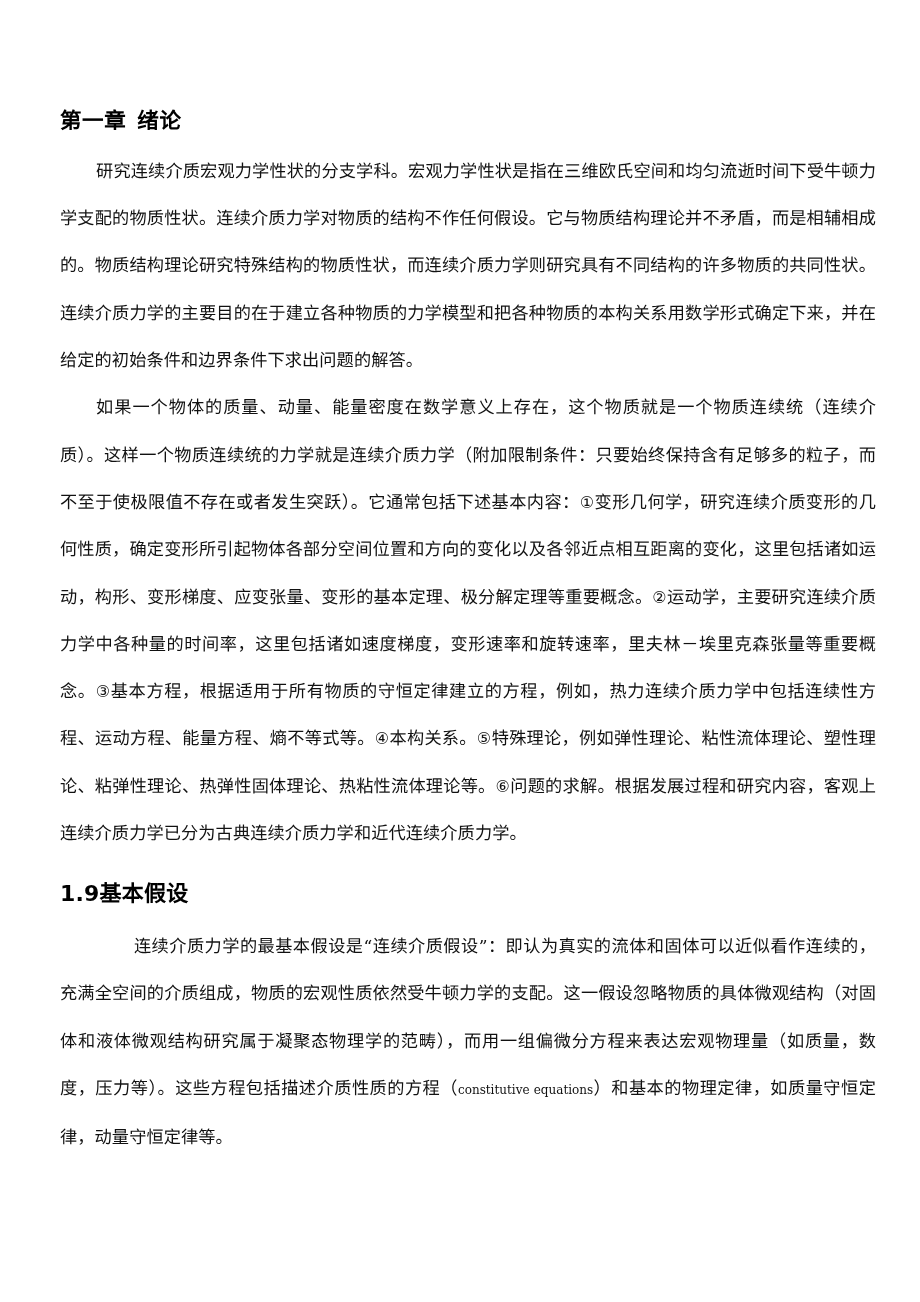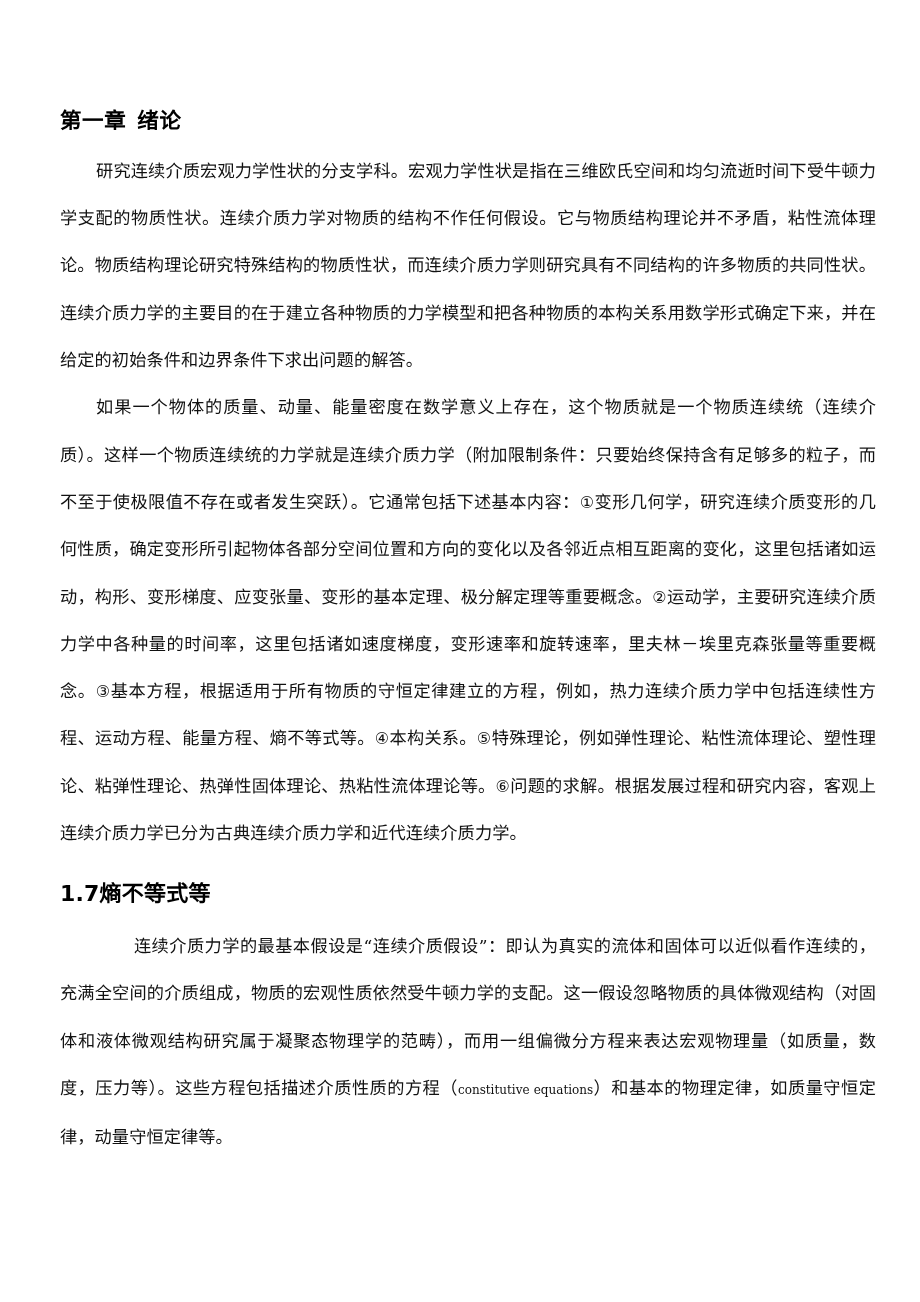--- a/index.html
+++ b/index.html
@@ -103,24 +103,24 @@
 </head>
 <body>
 
 <div class="page">
   <div class="content">
 
     <h1 class="chapter-heading">
       <span>第一章</span><span class="gap"></span><span>绪论</span>
     </h1>
 
-    <p class="body-para indent-2 first-after-chapter">研究连续介质宏观力学性状的分支学科。宏观力学性状是指在三维欧氏空间和均匀流逝时间下受牛顿力学支配的物质性状。连续介质力学对物质的结构不作任何假设。它与物质结构理论并不矛盾，粘性流体理论。物质结构理论研究特殊结构的物质性状，而连续介质力学则研究具有不同结构的许多物质的共同性状。连续介质力学的主要目的在于建立各种物质的力学模型和把各种物质的本构关系用数学形式确定下来，并在给定的初始条件和边界条件下求出问题的解答。</p>
+    <p class="body-para indent-2 first-after-chapter">研究连续介质宏观力学性状的分支学科。宏观力学性状是指在三维欧氏空间和均匀流逝时间下受牛顿力学支配的物质性状。连续介质力学对物质的结构不作任何假设。它与物质结构理论并不矛盾，而是相辅相成的。物质结构理论研究特殊结构的物质性状，而连续介质力学则研究具有不同结构的许多物质的共同性状。连续介质力学的主要目的在于建立各种物质的力学模型和把各种物质的本构关系用数学形式确定下来，并在给定的初始条件和边界条件下求出问题的解答。</p>
 
     <p class="body-para indent-2"><span>如果一个物体的质量、动量、能量密度在数学意义上存在，这个物质就是一个物质连续统（连续介质）。这样一个物质连续统的力学就是连续介质力学（附加限制条件：只要始终保持含有足够多的粒子，而不至于使极限值不存在或者发生突跃）。它通常包括下述基本内容：</span><span class="circled">①</span><span>变形几何学，研究连续介质变形的几何性质，确定变形所引起物体各部分空间位置和方向的变化以及各邻近点相互距离的变化，这里包括诸如运动，构形、变形梯度、应变张量、变形的基本定理、极分解定理等重要概念。</span><span class="circled">②</span><span>运动学，主要研究连续介质力学中各种量的时间率，这里包括诸如速度梯度，变形速率和旋转速率，里夫林－埃里克森张量等重要概念。</span><span class="circled">③</span><span>基本方程，根据适用于所有物质的守恒定律建立的方程，例如，热力连续介质力学中包括连续性方程、运动方程、能量方程、熵不等式等。</span><span class="circled">④</span><span>本构关系。</span><span class="circled">⑤</span><span>特殊理论，例如弹性理论、粘性流体理论、塑性理论、粘弹性理论、热弹性固体理论、热粘性流体理论等。</span><span class="circled">⑥</span><span>问题的求解。根据发展过程和研究内容，客观上连续介质力学已分为古典连续介质力学和近代连续介质力学。</span></p>
 
     <h2 class="section-heading">
-      <span>1.7</span><span class="gap"></span><span>熵不等式等</span>
+      <span>1.9</span><span class="gap"></span><span>基本假设</span>
     </h2>
 
     <p class="body-para indent-4 after-section"><span>连续介质力学的最基本假设是“连续介质假设”：即认为真实的流体和固体可以近似看作连续的，充满全空间的介质组成，物质的宏观性质依然受牛顿力学的支配。这一假设忽略物质的具体微观结构（对固体和液体微观结构研究属于凝聚态物理学的范畴），而用一组偏微分方程来表达宏观物理量（如质量，数度，压力等）。这些方程包括描述介质性质的方程（</span><span class="latin">constitutive equations</span><span>）和基本的物理定律，如质量守恒定律，动量守恒定律等。</span></p>
 
   </div>
 </div>
 
 </body></html>

